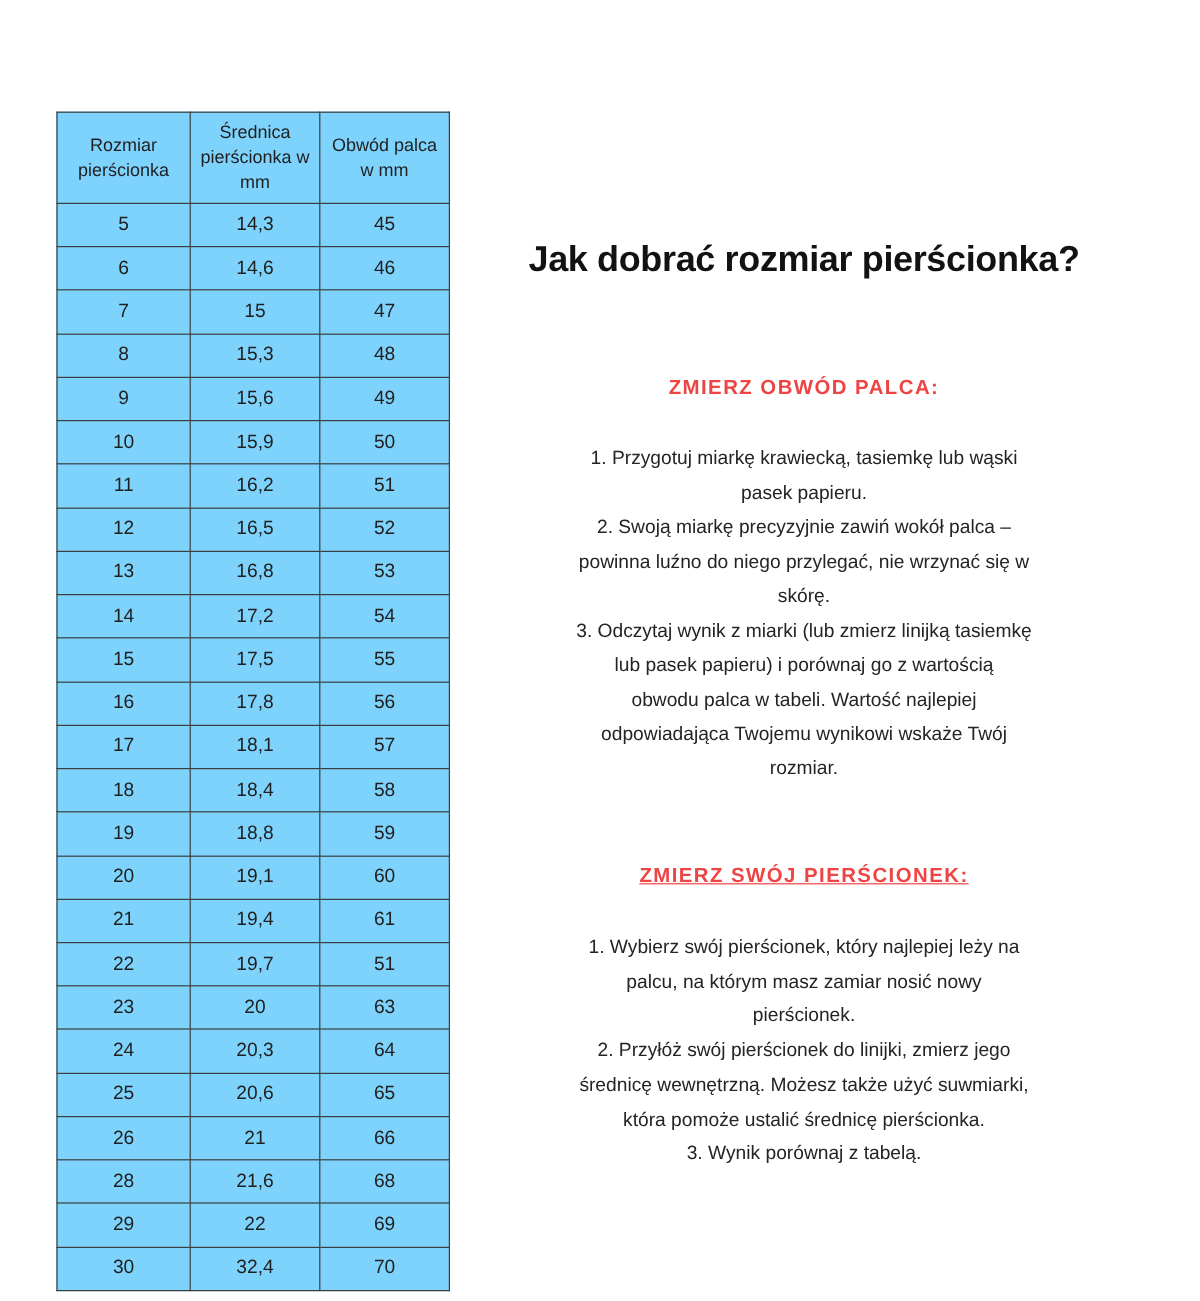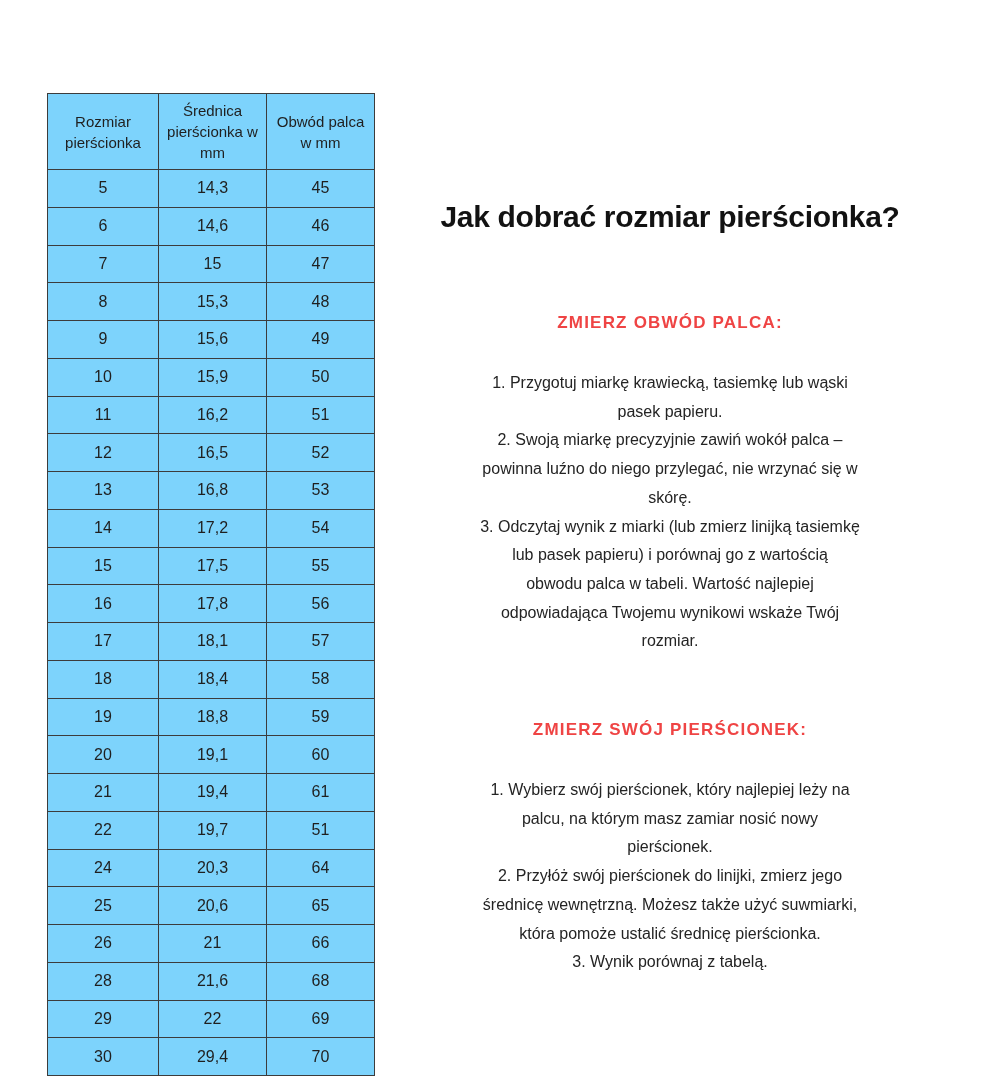--- a/index.html
+++ b/index.html
@@ -79,21 +79,21 @@
     position: absolute;
     left: 0;
     width: 100%;
     font-size: 16px;
     line-height: 28.7px;
     color: #242424;
     white-space: pre-line;
   }
   .heading-1 { top: 313px; }
   .body-1    { top: 369px; }
-  .heading-2 { top: 720px; }
+  .heading-2 { top: 720px; text-decoration: underline; }
   .body-2    { top: 776px; }
 </style>
 </head>
 <body>
 
 <table class="size-table">
   <thead>
     <tr>
       <th class="col-size">Rozmiar pierścionka</th>
       <th class="col-diam">Średnica pierścionka w mm</th>
@@ -185,20 +185,25 @@
         <td>21</td>
         <td>19,4</td>
         <td>61</td>
       </tr>
       <tr>
         <td>22</td>
         <td>19,7</td>
         <td>51</td>
       </tr>
       <tr>
+        <td>23</td>
+        <td>20</td>
+        <td>63</td>
+      </tr>
+      <tr>
         <td>24</td>
         <td>20,3</td>
         <td>64</td>
       </tr>
       <tr>
         <td>25</td>
         <td>20,6</td>
         <td>65</td>
       </tr>
       <tr>
@@ -211,21 +216,21 @@
         <td>21,6</td>
         <td>68</td>
       </tr>
       <tr>
         <td>29</td>
         <td>22</td>
         <td>69</td>
       </tr>
       <tr>
         <td>30</td>
-        <td>29,4</td>
+        <td>32,4</td>
         <td>70</td>
       </tr>
     </tbody>
 </table>
 
 <div class="guide-panel">
   <h1 class="guide-title">Jak dobrać rozmiar pierścionka?</h1>
 
   <h2 class="section-heading heading-1">ZMIERZ OBWÓD PALCA:</h2>
   <p class="section-body body-1">1. Przygotuj miarkę krawiecką, tasiemkę lub wąski

